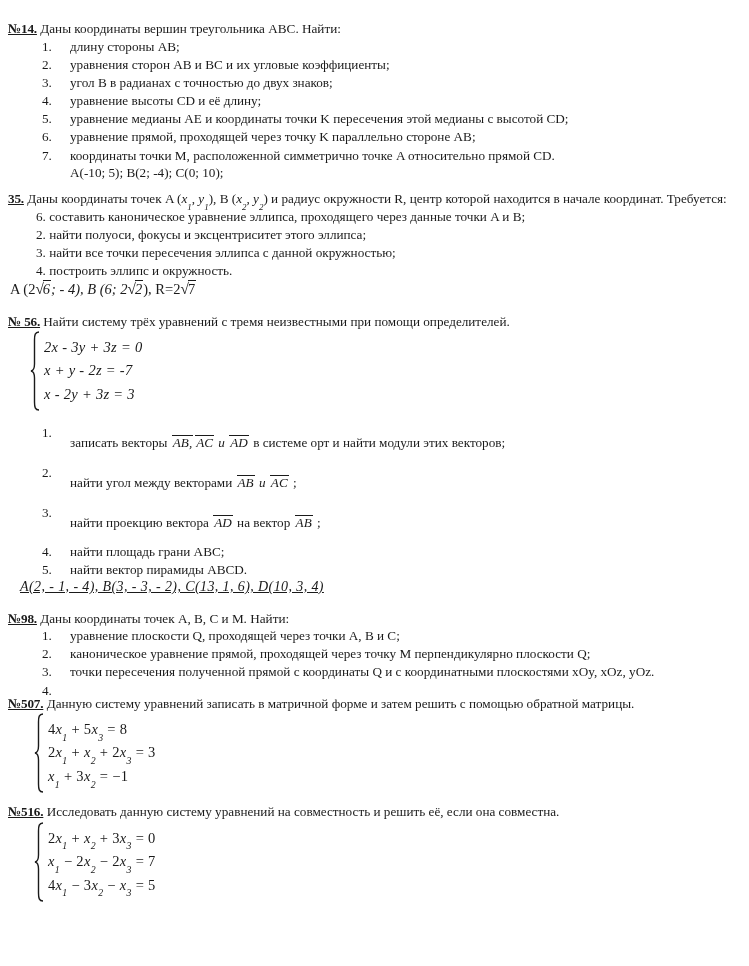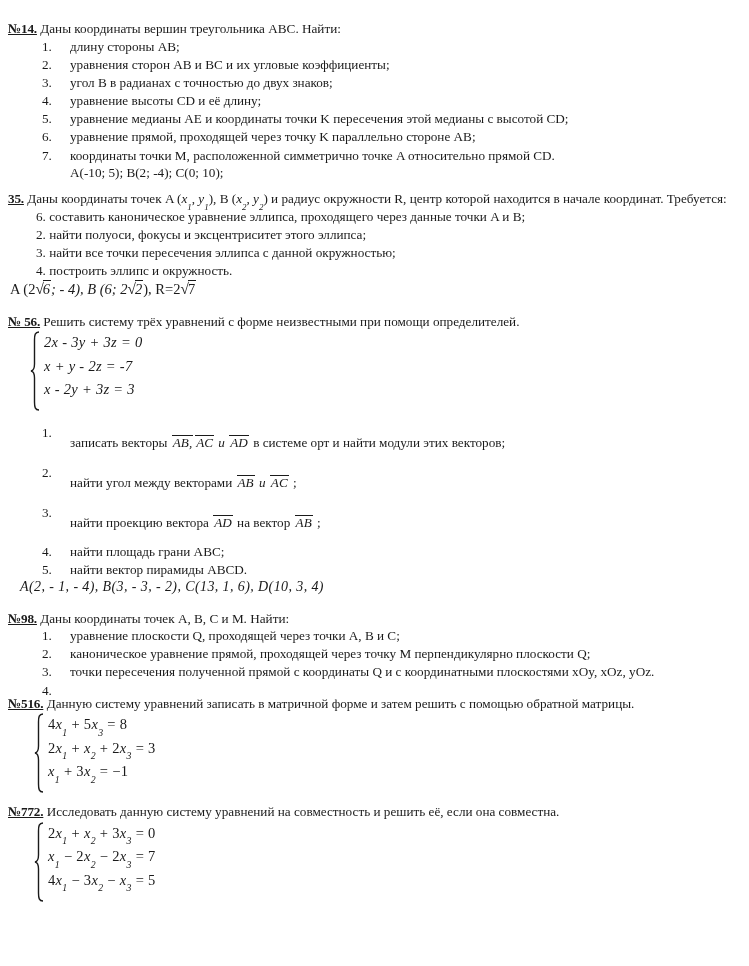--- a/index.html
+++ b/index.html
@@ -61,39 +61,41 @@
   ol.items.tight > li { padding-left: 44px; }
 
   .coord-line {
     margin: 1px 0 0 0;
     padding-left: 44px;
   }
   .coord-line.ind-2 { padding-left: 10px; }
   .coord-line.ital {
     font-style: italic;
     letter-spacing: 0.4px;
+    text-decoration: underline;
   }
 
   
   .system {
     display: flex;
     align-items: stretch;
     margin: 2px 0 0 0;
     padding-left: 22px;
   }
   .brace {
     font-size: 0;
     width: 11px;
     position: relative;
     flex: 0 0 auto;
   }
   .brace svg { display: block; height: 100%; width: 11px; }
   .eqs {
     display: flex;
     flex-direction: column;
+    justify-content: center;
     padding-left: 3px;
   }
   .eq {
     font-style: italic;
     font-size: 14.5px;
     line-height: 1.62;
     white-space: nowrap;
     letter-spacing: 0.3px;
   }
   .eq.upright { font-style: normal; }
@@ -176,21 +178,21 @@
     <div class="coord-line ind-2" style="font-size:14.5px;padding-left:2px">
       <span class="nowrap"><span>A (2</span><span class="rad"><span class="sign">√</span><span class="rnd ital">6</span></span></span><span class="ital">; - 4), B (6; 2</span><span class="rad"><span class="sign">√</span><span class="rnd ital">2</span></span><span>), R=2</span><span class="rad"><span class="sign">√</span><span class="rnd">7</span></span>
     </div>
   </div>
 
   <div class="gap-lg"></div>
 
   <div class="problem">
     <div class="prob-head">
       <span class="prob-num">№ 56.</span>
-      <span class="prob-title">Решить систему трёх уравнений с форме неизвестными при помощи определителей.</span>
+      <span class="prob-title">Найти систему трёх уравнений с тремя неизвестными при помощи определителей.</span>
     </div>
     <div class="system">
       <div class="brace">
         <svg viewBox="0 0 11 80" preserveAspectRatio="none" aria-hidden="true">
           <path d="M9 1 C5 1 4.5 4 4.5 9 L4.5 33 C4.5 38 3.5 39.5 1 40 C3.5 40.5 4.5 42 4.5 47 L4.5 71 C4.5 76 5 79 9 79" fill="none" stroke="#1a1a1a" stroke-width="1.4"></path>
         </svg>
       </div>
       <div class="eqs">
         <div class="eq">2x - 3y + 3z = 0</div>
         <div class="eq">x + y - 2z = -7</div>
@@ -227,42 +229,42 @@
       <li><span class="marker">2.</span><span>каноническое уравнение прямой, проходящей через точку M перпендикулярно плоскости Q;</span></li>
       <li><span class="marker">3.</span><span>точки пересечения полученной прямой с координаты Q и с координатными плоскостями xOy, xOz, yOz.</span></li>
       <li><span class="marker">4.</span></li>
     </ol>
   </div>
 
   <div class="gap-lg"></div>
 
   <div class="problem">
     <div class="prob-head">
-      <span class="prob-num">№516.</span>
+      <span class="prob-num">№507.</span>
       <span class="prob-title">Данную систему уравнений записать в матричной форме и затем решить с помощью обратной матрицы.</span>
     </div>
     <div class="system" style="padding-left:26px">
       <div class="brace">
         <svg viewBox="0 0 11 80" preserveAspectRatio="none" aria-hidden="true">
           <path d="M9 1 C5 1 4.5 4 4.5 9 L4.5 33 C4.5 38 3.5 39.5 1 40 C3.5 40.5 4.5 42 4.5 47 L4.5 71 C4.5 76 5 79 9 79" fill="none" stroke="#1a1a1a" stroke-width="1.4"></path>
         </svg>
       </div>
       <div class="eqs">
         <div class="eq upright">4<span class="v">x</span><sub>1</sub> + 5<span class="v">x</span><sub>3</sub> = 8</div>
         <div class="eq upright">2<span class="v">x</span><sub>1</sub> + <span class="v">x</span><sub>2</sub> + 2<span class="v">x</span><sub>3</sub> = 3</div>
         <div class="eq upright"><span class="v">x</span><sub>1</sub> + 3<span class="v">x</span><sub>2</sub> = −1</div>
       </div>
     </div>
   </div>
 
   <div class="gap-md"></div>
 
   <div class="problem">
     <div class="prob-head">
-      <span class="prob-num">№772.</span>
+      <span class="prob-num">№516.</span>
       <span class="prob-title">Исследовать данную систему уравнений на совместность и решить её, если она совместна.</span>
     </div>
     <div class="system" style="padding-left:26px">
       <div class="brace">
         <svg viewBox="0 0 11 80" preserveAspectRatio="none" aria-hidden="true">
           <path d="M9 1 C5 1 4.5 4 4.5 9 L4.5 33 C4.5 38 3.5 39.5 1 40 C3.5 40.5 4.5 42 4.5 47 L4.5 71 C4.5 76 5 79 9 79" fill="none" stroke="#1a1a1a" stroke-width="1.4"></path>
         </svg>
       </div>
       <div class="eqs">
         <div class="eq upright">2<span class="v">x</span><sub>1</sub> + <span class="v">x</span><sub>2</sub> + 3<span class="v">x</span><sub>3</sub> = 0</div>

